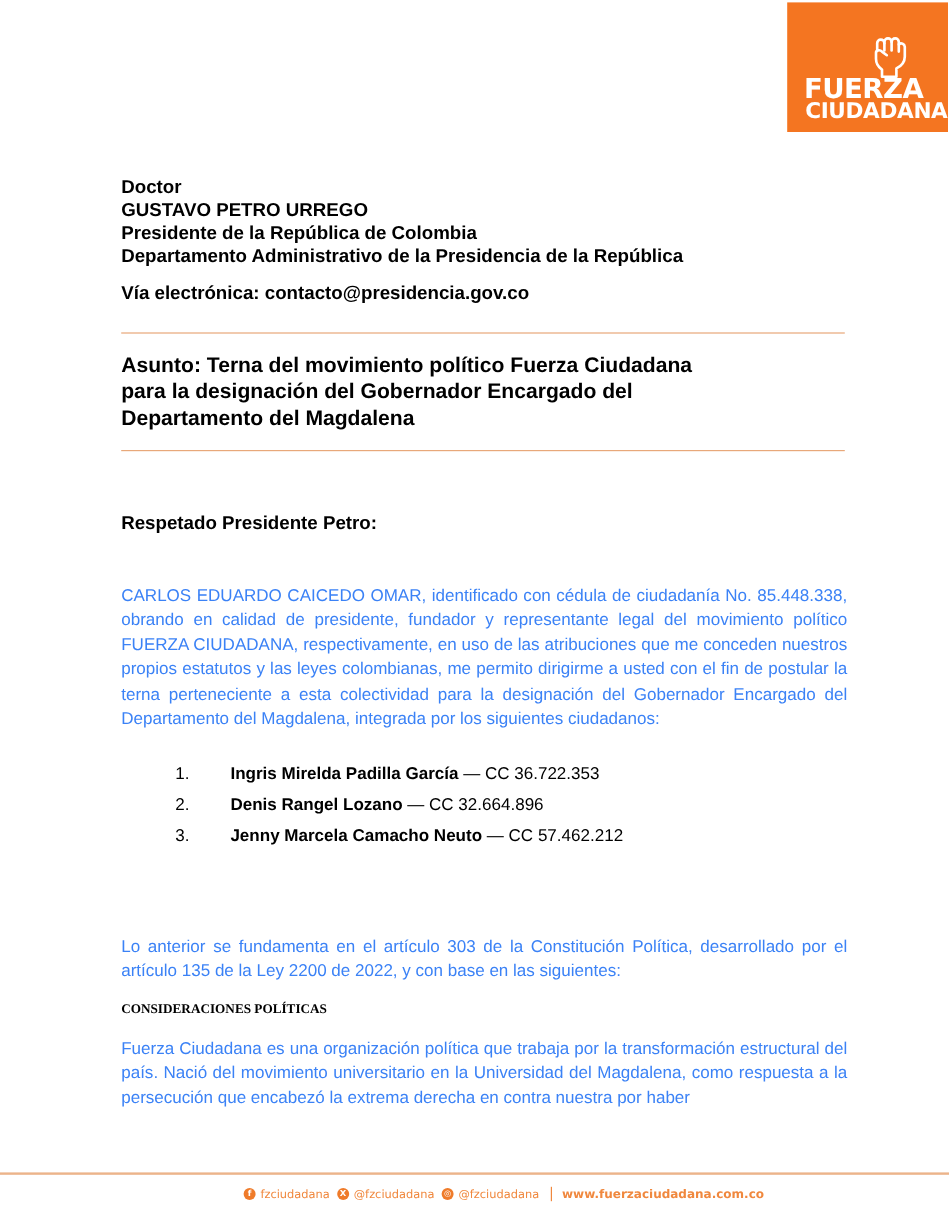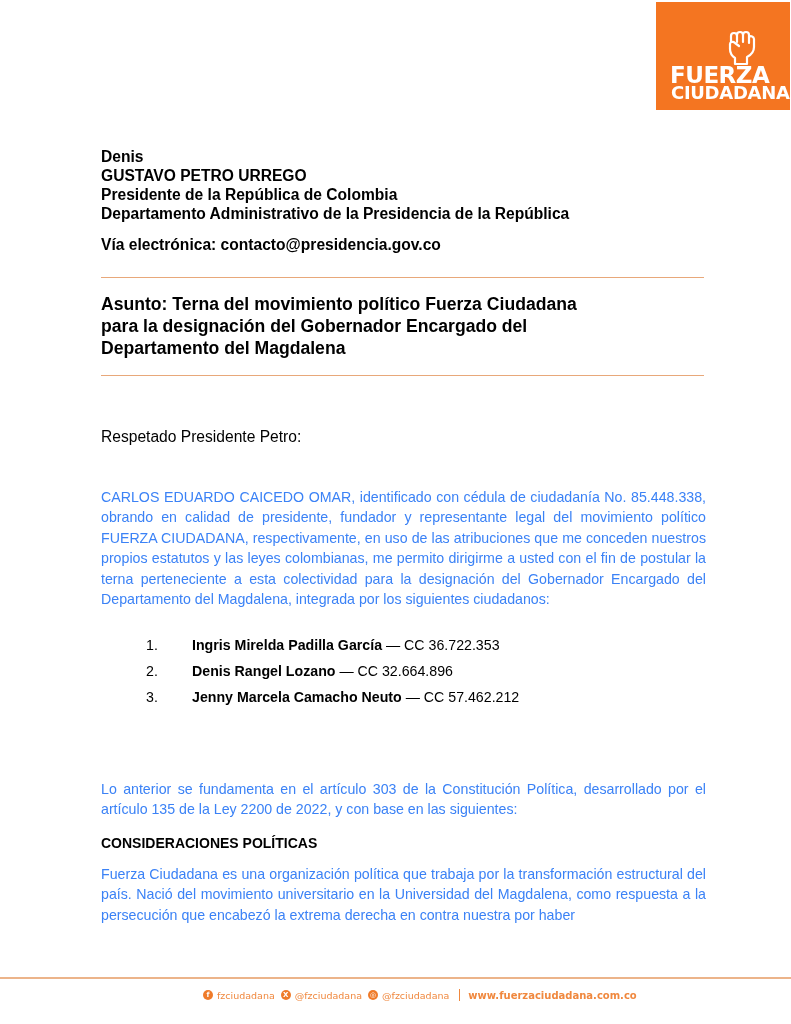--- a/index.html
+++ b/index.html
@@ -24,34 +24,34 @@
 
   .addressee { position: absolute; left: 101px; top: 147px; font-size: 15.6px; font-weight: bold; line-height: 19px; }
   .via { position: absolute; left: 101px; top: 235px; font-size: 15.6px; font-weight: bold; line-height: 19px; }
 
   .rule { position: absolute; left: 101px; width: 603px; height: 1px; background: #e8a87a; }
   .rule.r1 { top: 277px; }
   .rule.r2 { top: 375px; }
 
   .subject { position: absolute; left: 101px; top: 293px; font-size: 17.6px; font-weight: bold; line-height: 22px; width: 600px; }
 
-  .greeting { position: absolute; left: 101px; top: 428px; font-size: 15.6px; font-weight: normal; }
+  .greeting { position: absolute; left: 101px; top: 428px; font-size: 15.6px; font-weight: bold; }
 
   .body-text { font-size: 14.2px; line-height: 20.4px; text-align: justify; color: #3b82f6; }
   .p1 { position: absolute; left: 101px; top: 487px; width: 605px; }
   .p2 { position: absolute; left: 101px; top: 779px; width: 605px; }
   .p3 { position: absolute; left: 101px; top: 864px; width: 605px; }
 
   .list { position: absolute; left: 146px; top: 637px; font-size: 14.2px; }
   .list-item { height: 26px; position: relative; }
   .list-item .num { position: absolute; left: 0; width: 30px; }
   .list-item .txt { position: absolute; left: 46px; white-space: nowrap; }
   .list-item .name { font-weight: bold; }
 
-  .section-title { position: absolute; left: 101px; top: 835px; font-size: 14px; font-weight: bold; }
+  .section-title { position: absolute; left: 101px; top: 835px; font-size: 11px; font-weight: bold; font-family: Liberation Serif, serif; }
 
   .footer-rule { position: absolute; left: 0; top: 977px; width: 791px; height: 2px; background: #ecb48a; }
   .footer { position: absolute; left: 203px; top: 988px; height: 14px; display: flex; align-items: center;
     font-size: 9.5px; color: #f0883e; font-family: "DejaVu Sans", sans-serif; white-space: nowrap; }
   .footer .ficon { width: 10px; height: 10px; border-radius: 50%; background: #ef7b2a; color: #fff;
     font-size: 7px; font-weight: bold; display: inline-flex; align-items: center; justify-content: center; margin-right: 4px; }
   .footer .handle { margin-right: 6px; }
   .footer .sep { width: 1px; height: 12px; background: #f0883e; margin: 0 8px 0 4px; }
   .footer .site { font-weight: bold; font-size: 10px; }
 </style>
@@ -61,21 +61,21 @@
 <div class="logo">
   <svg class="fist" viewBox="0 0 32 36" fill="none" stroke="#fff" stroke-width="2.2" stroke-linejoin="round" stroke-linecap="round">
     <path d="M6 12 V6 a3 3 0 0 1 6 0 V5 a3 3 0 0 1 6 0 V5 a3 3 0 0 1 6 0 V7 a3 3 0 0 1 5 2 V17 c0 5 -3 8 -7 10 V34 H10 V28 c-3 -2 -5 -5 -5 -9 V14 c0 -2 3 -3 5 -1 l4 3"></path>
     <path d="M12 6 V12 M18 5 V12 M24 7 V13"></path>
   </svg>
   <div class="word1">FUERZA</div>
   <div class="word2">CIUDADANA</div>
 </div>
 
 <div class="addressee">
-  <div>Denis</div>
+  <div>Doctor</div>
   <div>GUSTAVO PETRO URREGO</div>
   <div>Presidente de la República de Colombia</div>
   <div>Departamento Administrativo de la Presidencia de la República</div>
 </div>
 <div class="via">Vía electrónica: contacto@presidencia.gov.co</div>
 
 <div class="rule r1"></div>
 <div class="subject">
   <div>Asunto: Terna del movimiento político Fuerza Ciudadana</div>
   <div>para la designación del Gobernador Encargado del</div>

